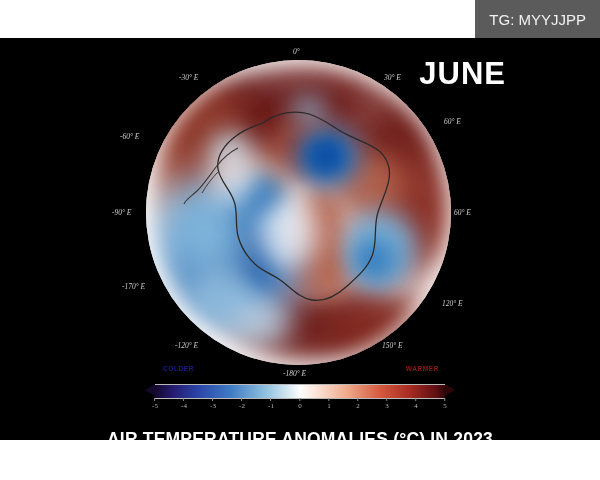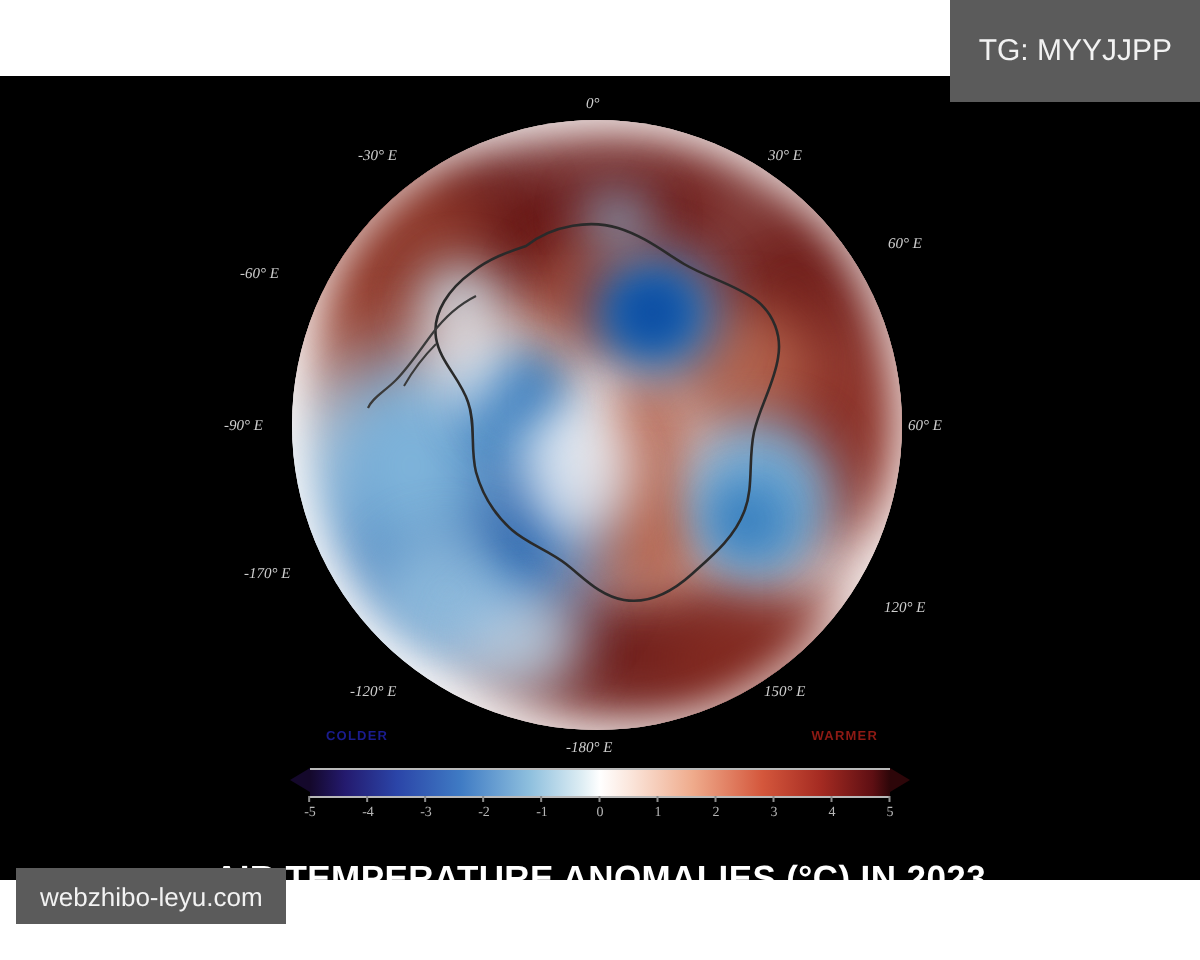--- a/index.html
+++ b/index.html
@@ -83,30 +83,31 @@
   .caption{
     position:absolute;left:0;top:391px;width:600px;text-align:center;
     color:#ffffff;font-size:17.5px;font-weight:bold;letter-spacing:.2px;
   }
 
   
   .badge{
     position:absolute;background:#5b5b5b;color:#f2f2f2;
     display:flex;align-items:center;justify-content:center;
   }
-  .badge-tag{right:0;top:0;height:51px;padding:0 14px;font-size:15px;}
+  .badge-tag{right:0;top:0;height:38px;padding:0 14px;font-size:15px;}
   .badge-mark{left:8px;bottom:18px;height:28px;padding:0 12px;font-size:13px;}
 </style>
 </head>
 <body>
 
 <div id="stage">
 
   <div class="figure">
 
+    <div class="month">JUNE</div>
 
     <div class="map-wrap">
 
       <div class="globe">
 
         <div class="blob" style="left:-20px;top:-20px;width:345px;height:345px;background:#f6f2f1;filter:blur(0)"></div>
 
         <div class="blob bsoft" style="left:22px;top:8px;width:150px;height:95px;background:#5e1112;"></div>
         <div class="blob bsoft" style="left:120px;top:2px;width:120px;height:80px;background:#6d1a17;"></div>
         <div class="blob bsoft" style="left:196px;top:26px;width:110px;height:130px;background:#71201c;"></div>
@@ -189,15 +190,14 @@
           <span class="tick" style="left:100%"><i></i><span>5</span></span>
         </div>
       </div>
     </div>
 
     <div class="caption">AIR TEMPERATURE ANOMALIES (°C) IN 2023</div>
 
   </div>
 
   <div class="badge badge-tag">TG: MYYJJPP</div>
-  <div class="badge badge-mark">webzhibo-leyu.com</div>
 
 </div>
 
 </body></html>

